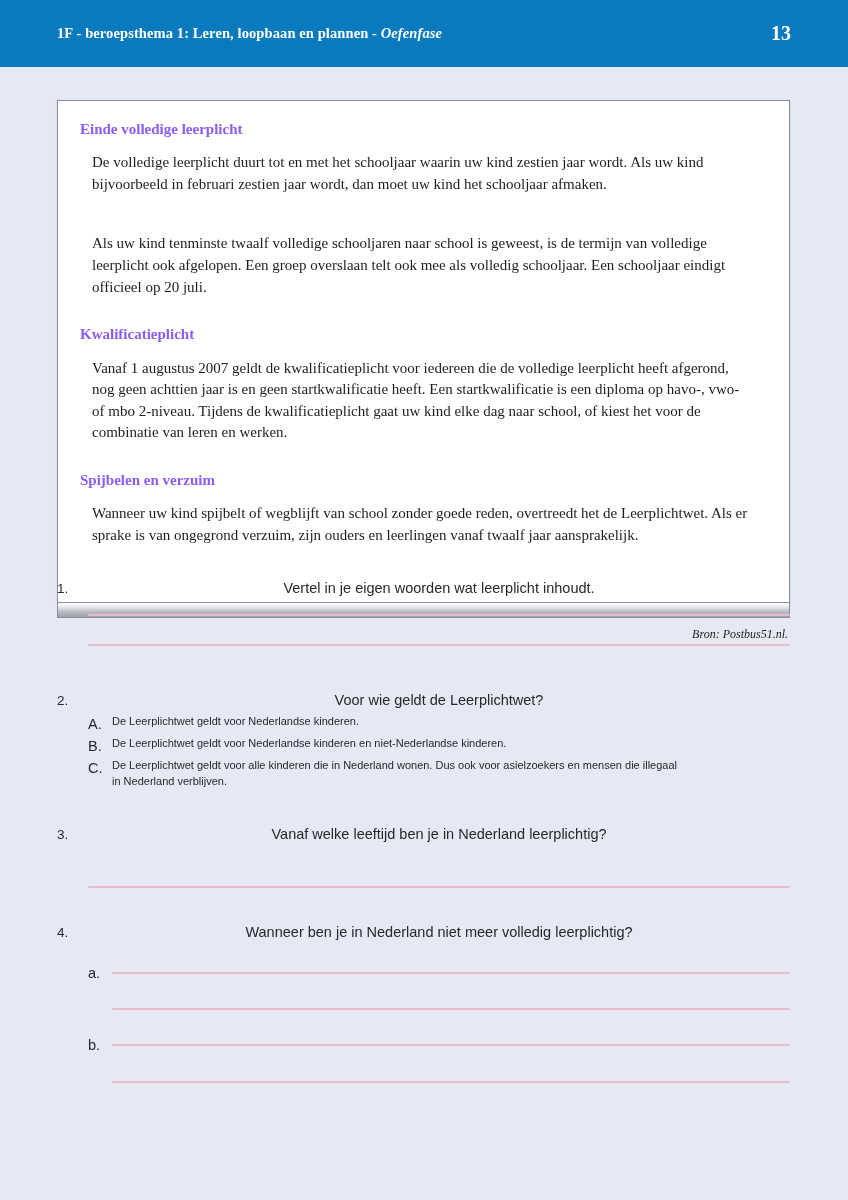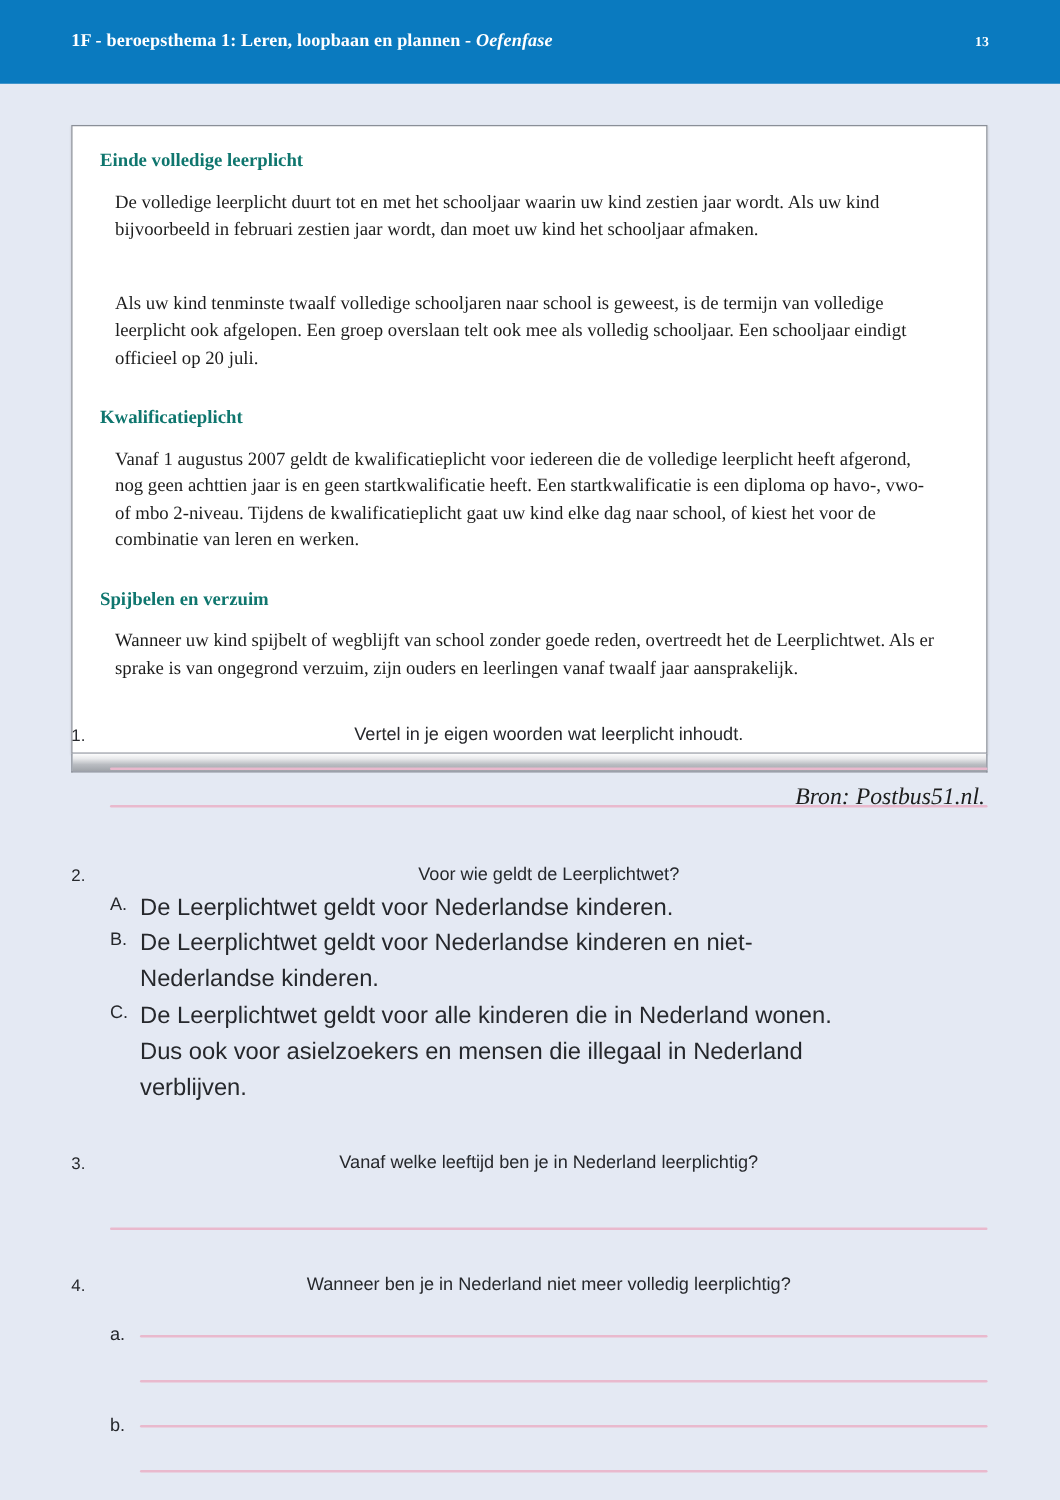--- a/index.html
+++ b/index.html
@@ -43,21 +43,21 @@
     font-weight: bold;
     letter-spacing: 0.1px;
     white-space: nowrap;
   }
   .header-title .em {
     font-style: italic;
   }
   .header-page-number {
     color: #ffffff;
     font-family: "Liberation Serif", serif;
-    font-size: 11px;
+    font-size: 20px;
     font-weight: bold;
   }
 
   
   .source-box-wrap {
     position: absolute;
     left: 57px;
     top: 100px;
     width: 733px;
   }
@@ -65,21 +65,21 @@
     background: #ffffff;
     border: 1px solid #8a8f98;
     box-sizing: border-box;
     padding: 18px 22px 16px 22px;
     box-shadow: 0 1px 2px rgba(0,0,0,0.12);
   }
   .source-box .sb-h {
     font-family: "Liberation Serif", serif;
     font-size: 15px;
     font-weight: bold;
-    color: #0f766e;
+    color: #8b5cf6;
     margin: 0 0 1px 0;
     line-height: 1.42;
   }
   .source-box .sb-p {
     font-family: "Liberation Serif", serif;
     font-size: 15px;
     color: #1d1d1d;
     margin: 12px;
     line-height: 1.44;
   }
@@ -93,21 +93,21 @@
     height: 15px;
     border: 1px solid #8a8f98;
     border-top: none;
     background: linear-gradient(to bottom, #fdfdfd 0%, #e9eaec 28%, #b9bcc1 62%, #9fa3a9 100%);
     box-sizing: border-box;
   }
   .source-caption {
     text-align: right;
     font-family: "Liberation Serif", serif;
     font-style: italic;
-    font-size: 19px;
+    font-size: 12px;
     color: #1d1d1d;
     margin-top: 9px;
     padding-right: 2px;
   }
 
   
   .questions {
     position: absolute;
     left: 0;
     top: 578px;
@@ -155,21 +155,21 @@
     width: 24px;
     flex: 0 0 24px;
     font-family: "Liberation Sans", sans-serif;
     font-size: 14.5px;
     color: #26282c;
     line-height: 1.52;
   }
   .opt-text {
     flex: 1 1 auto;
     font-family: "Liberation Sans", sans-serif;
-    font-size: 19px;
+    font-size: 11px;
     color: #26282c;
     line-height: 1.52;
     max-width: 565px;
   }
 
   
   .rules {
     margin-top: 14px;
   }
   .rule-line {

